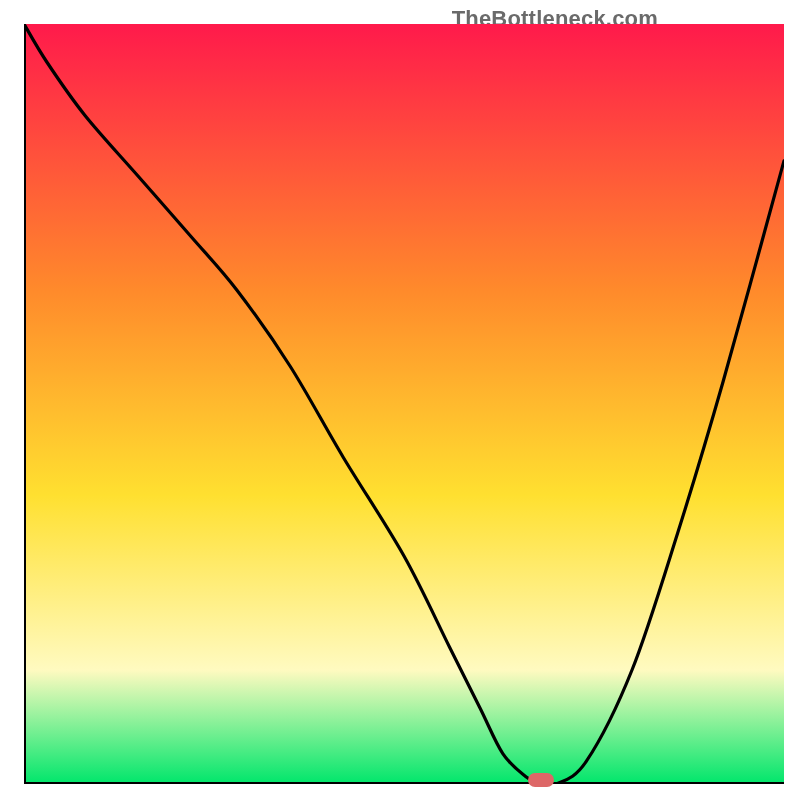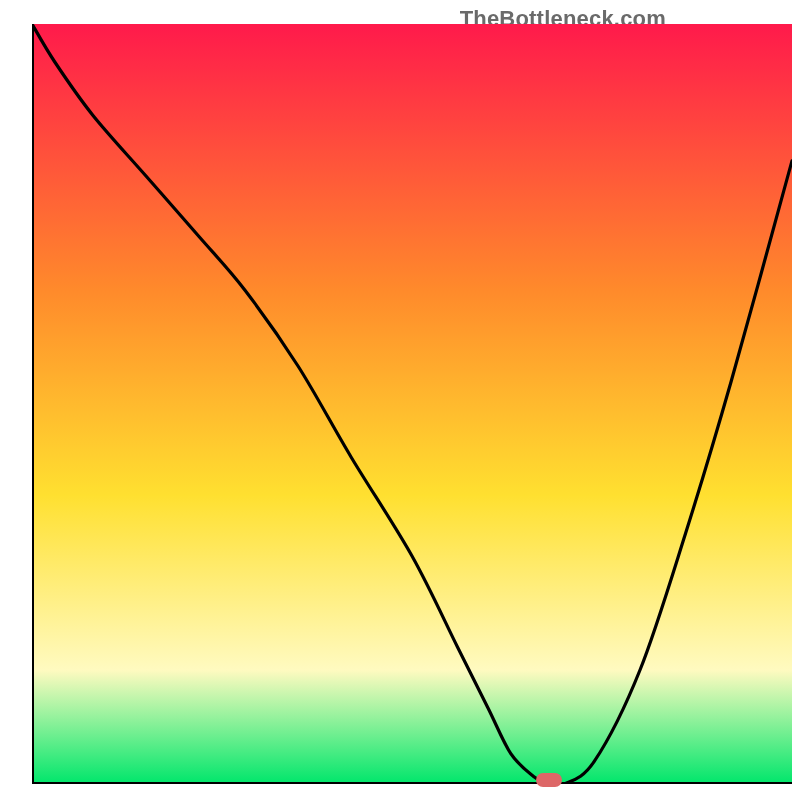--- a/index.html
+++ b/index.html
@@ -5,21 +5,21 @@
   html, body {
     margin: 0;
     padding: 0;
     width: 800px;
     height: 800px;
     background: #ffffff;
     overflow: hidden;
   }
   .frame {
     position: absolute;
-    left: 8px;
+    left: 0;
     top: 0;
     width: 668px;
     height: 800px;
   }
   .watermark {
     position: absolute;
     top: 6px;
     right: 10px;
     font-family: Arial, Helvetica, sans-serif;
     font-size: 22px;

